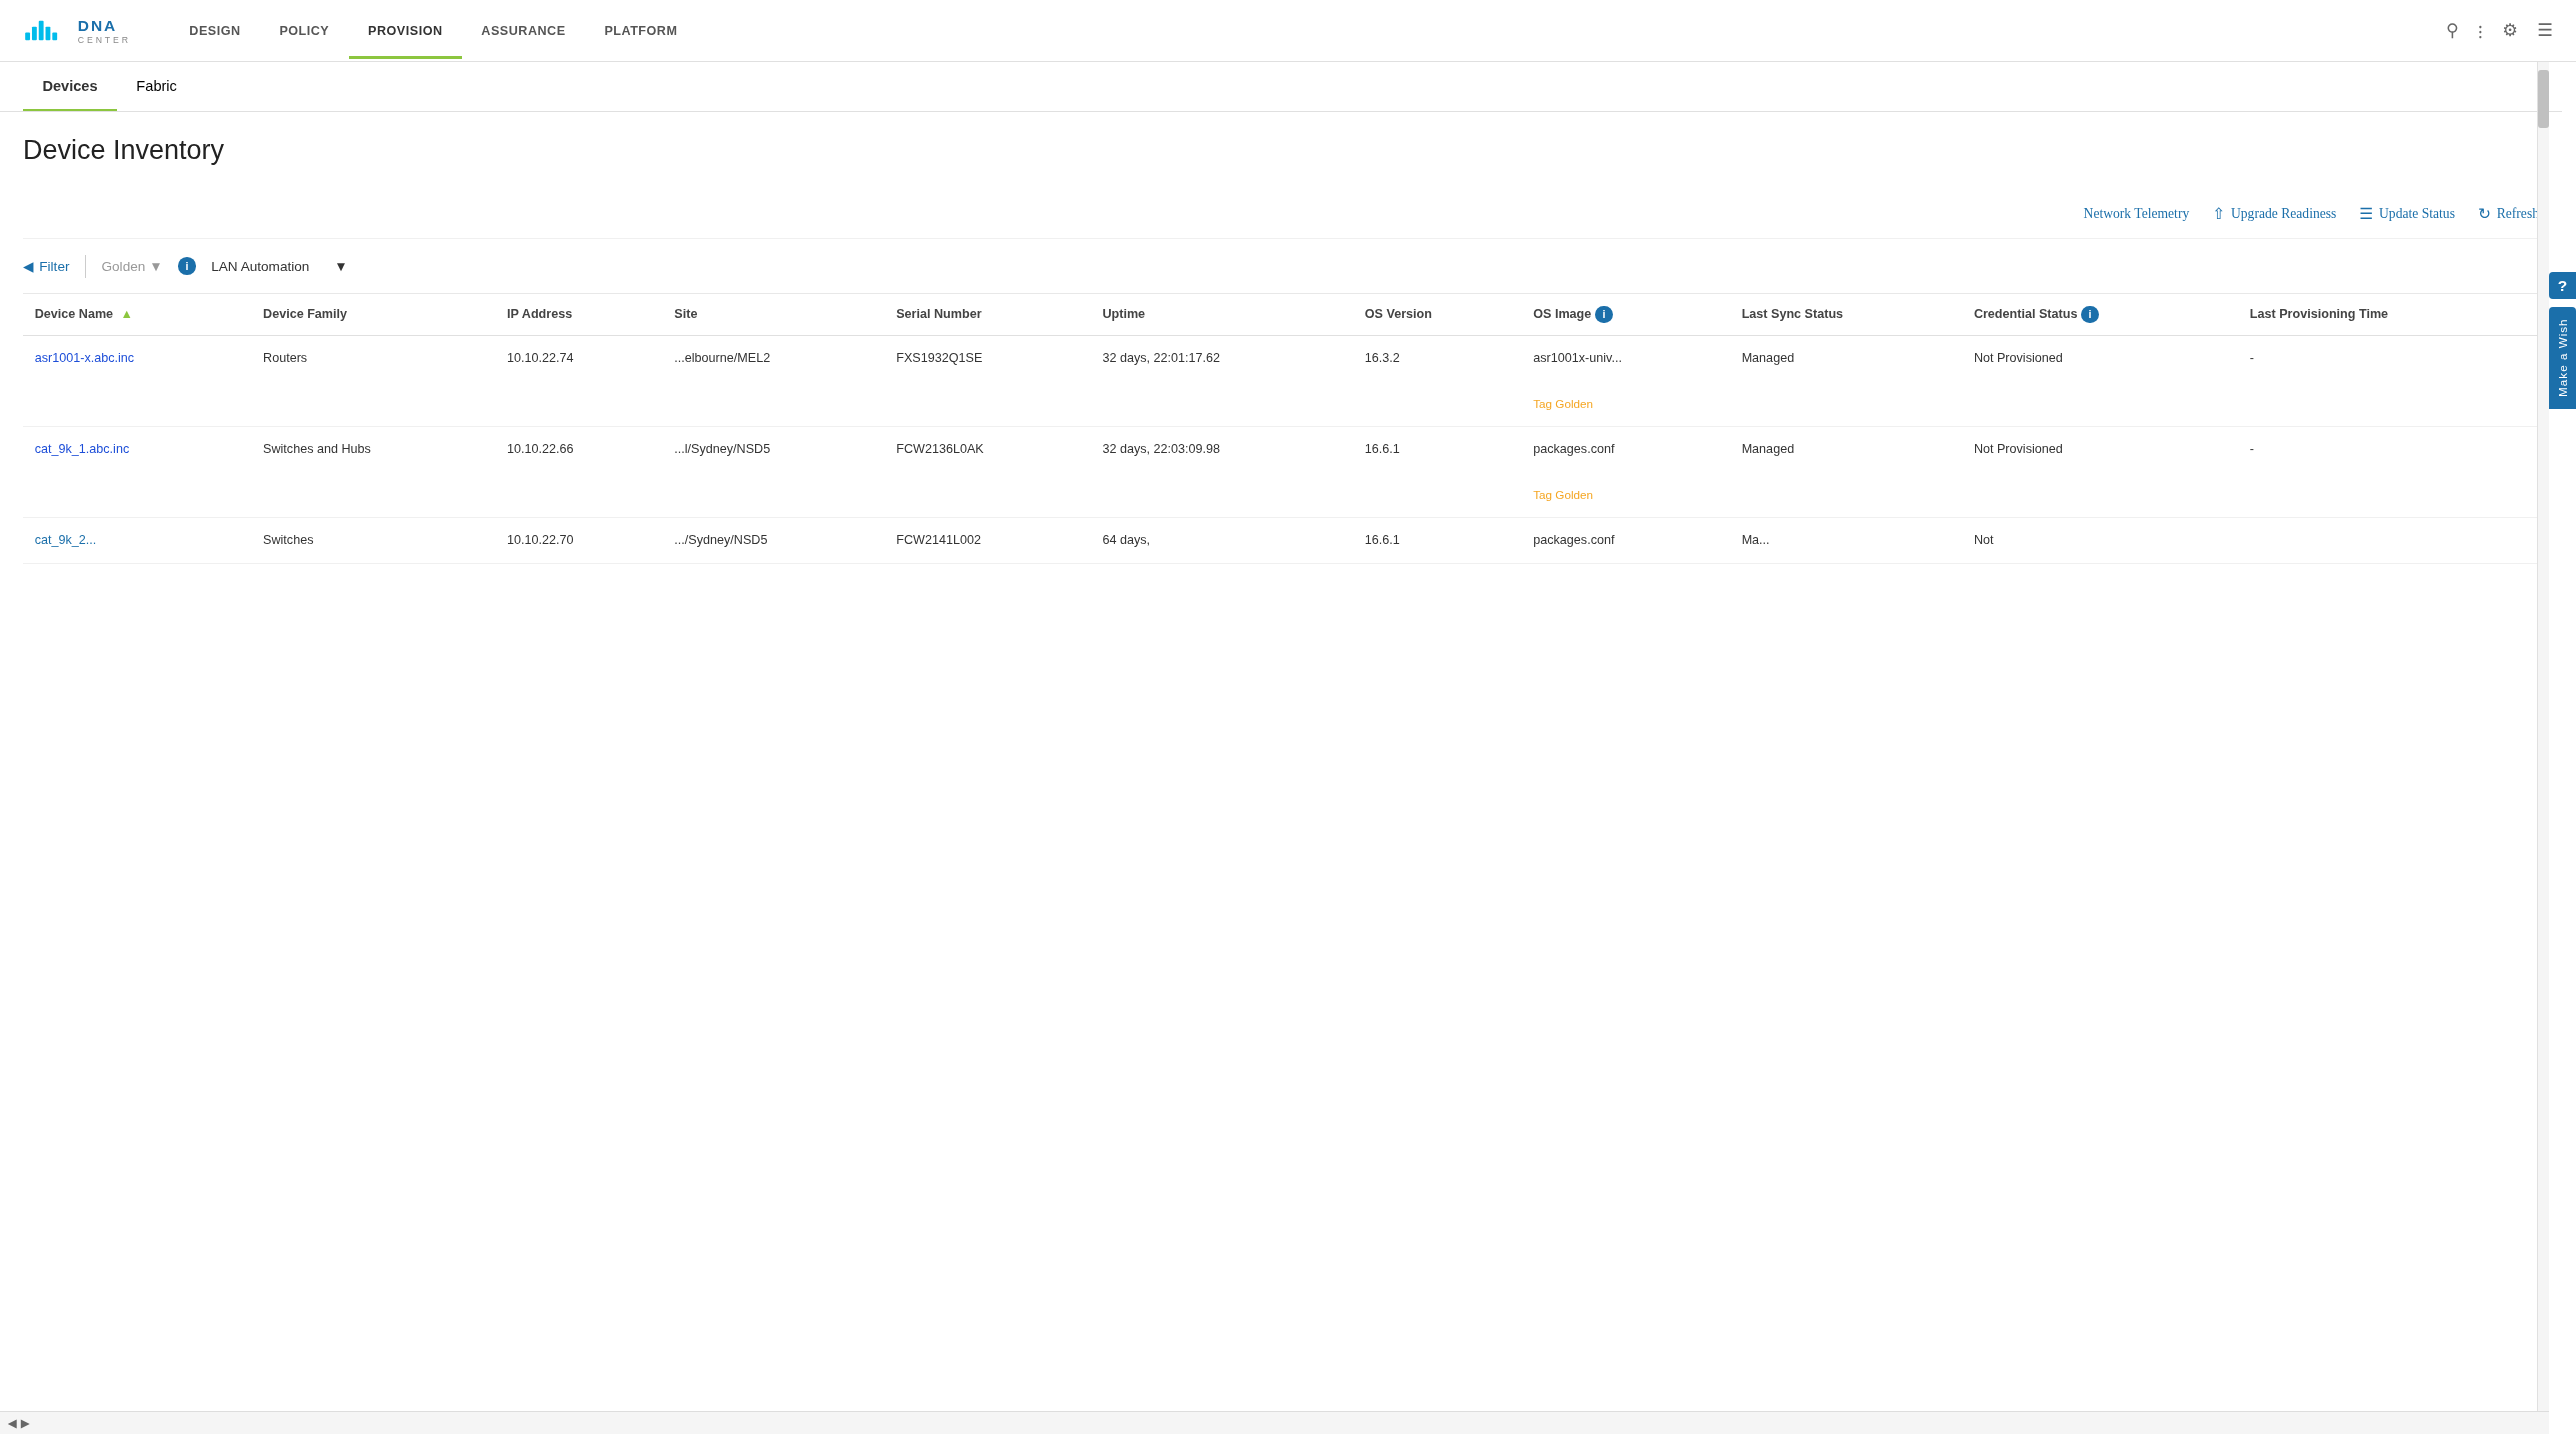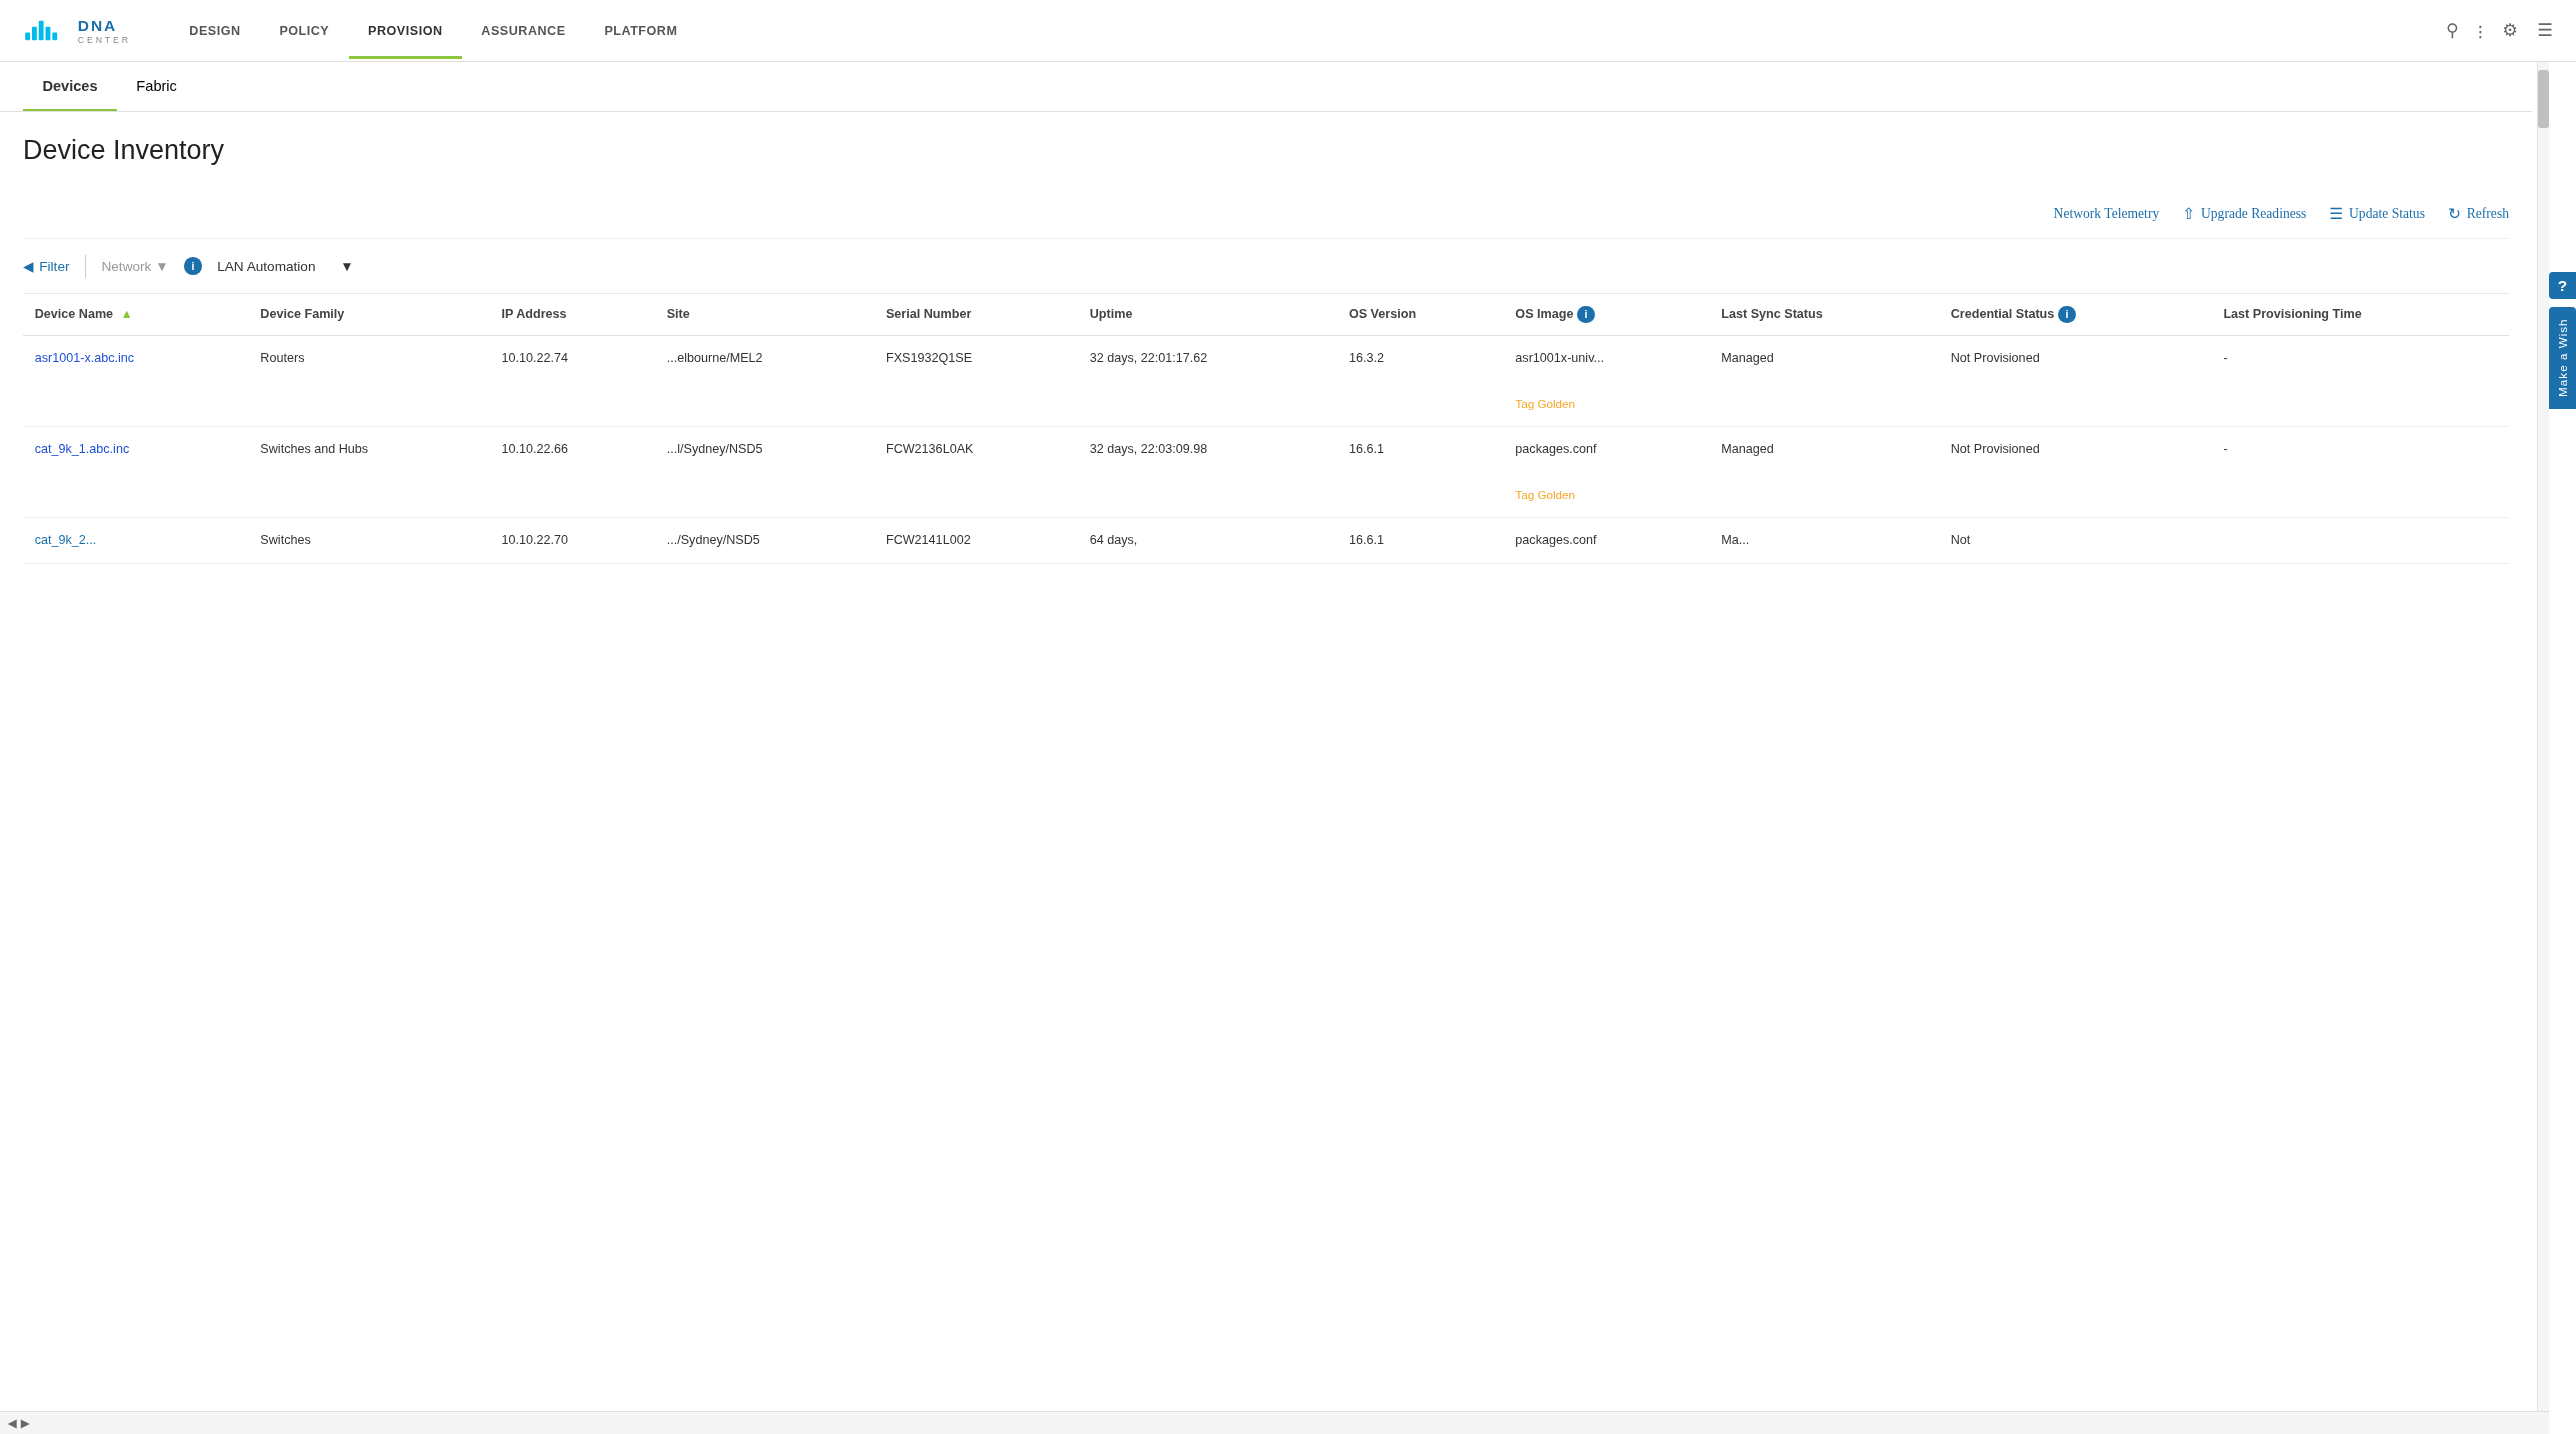--- a/index.html
+++ b/index.html
@@ -165,21 +165,21 @@
     <span class="nav-icon">⁝</span>
     <span class="nav-icon">⚙</span>
     <span class="nav-icon">☰</span>
   </div>
 </div>
 
 <div class="scroll-track">
   <div class="scroll-thumb"></div>
 </div>
 
-<div class="main-scroll" style="padding-right:44px;">
+<div class="main-scroll" style="padding-right:14px;">
 
   <div class="page-tabs">
     <div class="page-tab active">Devices</div>
     <div class="page-tab">Fabric</div>
   </div>
 
   <div class="page-content">
     <h1 class="page-title">Device Inventory</h1>
 
 
@@ -201,21 +201,21 @@
       </a>
     </div>
 
     <div class="filter-bar">
       <div class="filter-btn">
         <span>◀</span>
         <span>Filter</span>
       </div>
       <div class="divider-v"></div>
       <div class="actions-btn">
-        <span>Network</span>
+        <span>Golden</span>
         <span>▼</span>
       </div>
       <span class="info-icon">i</span>
       <div class="lan-btn">
         <span>LAN Automation</span>
         <span style="margin-left:3.9px;">▼</span>
       </div>
     </div>
 
     <table class="device-table">

